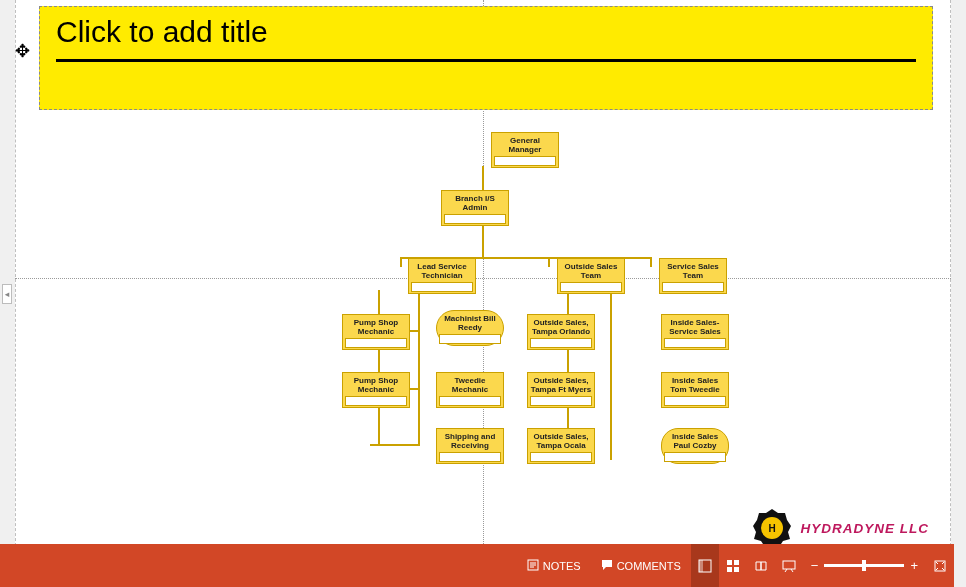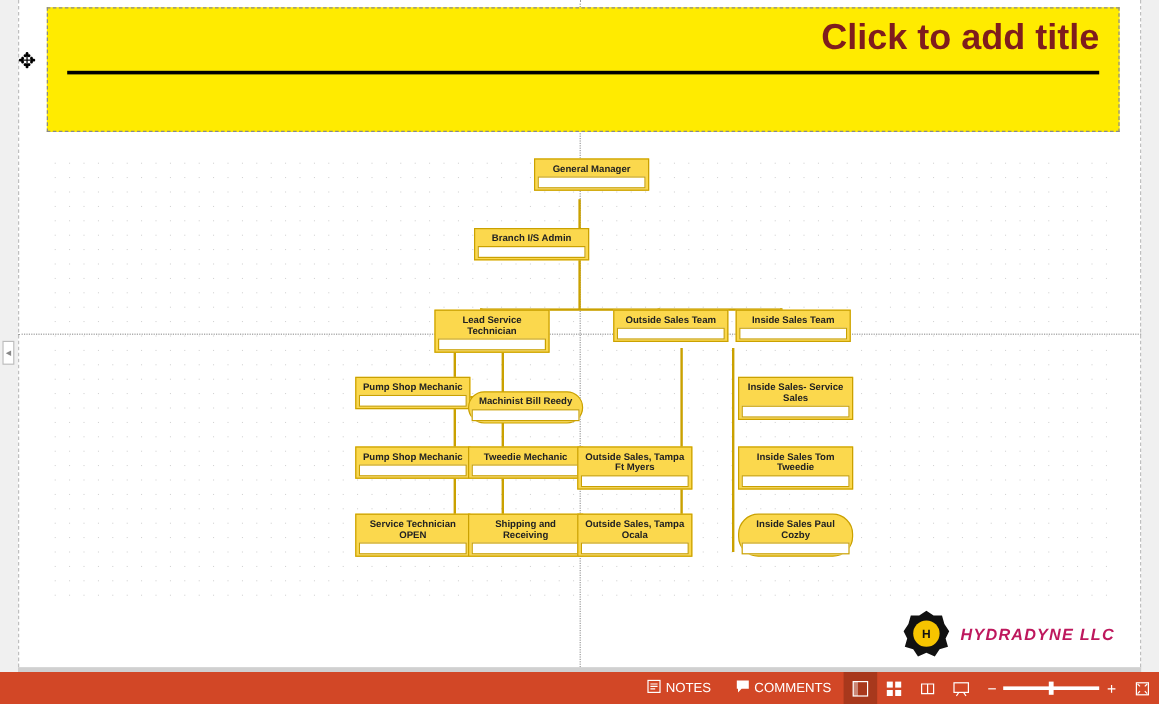--- a/index.html
+++ b/index.html
@@ -30,60 +30,61 @@
     background-size: 12px 12px;
   }
   .title-box {
     position: absolute;
     left: 24px; top: 6px; width: 894px; height: 104px;
     background: #ffeb00;
     border: 1px dashed #8a8a8a;
     padding: 8px 16px 4px 16px;
   }
   .title-placeholder {
-    font-size: 30px; font-weight: bold; color: #7f1d1d; text-align: right;
+    font-size: 30px; font-weight: normal; color: #000000;
   }
   .title-rule {
     margin-top: 10px; height: 0; border-top: 3px solid #000;
   }
   .move-cursor {
     position:absolute; left:0px; top:40px; font-size:18px; color:#000; z-index:50;
   }
 
   
   .chart { position:absolute; left:0; right:0; top:130px; height:350px; }
   .node {
-    position:absolute; width:96px;
+    position:absolute; width:68px;
     background:#fbd84d;
     border:1px solid #caa100;
     font-size:8px; font-weight:bold; text-align:center;
     padding:3px 2px 1px 2px;
     line-height:1.15;
     color:#222;
+    margin-left:46px;
   }
   .node .sub {
     display:block; font-weight:normal; margin-top:2px;
     background:#fff; border:1px solid #caa100;
     height:10px; overflow:hidden; font-size:7px;
     padding-top:0px;
   }
   .node .label2 { font-weight:bold; font-size:8px; }
   .conn { position:absolute; background:#caa100; }
 
   
   .logo-wrap {
     position:absolute; right:22px; bottom:8px;
     display:flex; align-items:center; gap:8px;
   }
   .logo-svg { width:40px; height:40px; }
   .logo-text { font-size:13.5px; letter-spacing:1px; font-style:italic; font-weight:600; color:#be185d; }
 
   
   .status-bar {
-    position:absolute; left:0; right:0; bottom:0; height:27px;
+    position:absolute; left:0; right:12px; bottom:0; height:43px;
     background:#d24726;
     display:flex; align-items:center; color:#fff;
     font-size:11px;
   }
   .status-bar .spacer { flex:1; }
   .sb-btn { display:flex; align-items:center; gap:4px; padding:0 10px; height:100%; cursor:pointer; }
   .sb-icon { display:inline-block; }
   .view-btn { width:28px; height:100%; display:flex; align-items:center; justify-content:center; cursor:pointer; }
   .view-btn.active { background:#a8381c; }
   .zoom { display:flex; align-items:center; padding:0 8px; gap:6px; }
@@ -146,51 +147,51 @@
     </div>
     <div class="node" style="left:347px; top:128px;">
       <span>Lead Service Technician</span>
       <span class="sub"></span>
     </div>
     <div class="node" style="left:496px; top:128px;">
       <span>Outside Sales Team</span>
       <span class="sub"></span>
     </div>
     <div class="node" style="left:598px; top:128px;">
-      <span>Inside Sales Team</span>
+      <span>Service Sales Team</span>
       <span class="sub"></span>
     </div>
 
     <div class="node" style="left:281px; top:184px;">
       <span>Pump Shop Mechanic</span>
       <span class="sub"></span>
     </div>
     <div class="node" style="left:281px; top:242px;">
       <span>Pump Shop Mechanic</span>
       <span class="sub"></span>
     </div>
-    <div class="node" style="left:281px; top:298px;">
-      <span>Service Technician OPEN</span>
-      <span class="sub"></span>
-    </div>
-
-    <div class="node" style="left:375px; top:196px;border-radius:18px;">
+
+    <div class="node" style="left:375px; top:180px;border-radius:18px;">
       <span>Machinist</span>
       <span class="label2">Bill Reedy</span>
       <span class="sub"></span>
     </div>
     <div class="node" style="left:375px; top:242px;">
       <span>Tweedie Mechanic</span>
       <span class="sub"></span>
     </div>
     <div class="node" style="left:375px; top:298px;">
       <span>Shipping and Receiving</span>
       <span class="sub"></span>
     </div>
 
+    <div class="node" style="left:466px; top:184px;">
+      <span>Outside Sales, Tampa Orlando</span>
+      <span class="sub"></span>
+    </div>
     <div class="node" style="left:466px; top:298px;">
       <span>Outside Sales, Tampa Ocala</span>
       <span class="sub"></span>
     </div>
     <div class="node" style="left:466px; top:242px;">
       <span>Outside Sales, Tampa Ft Myers</span>
       <span class="sub"></span>
     </div>
 
     <div class="node" style="left:600px; top:184px;">

